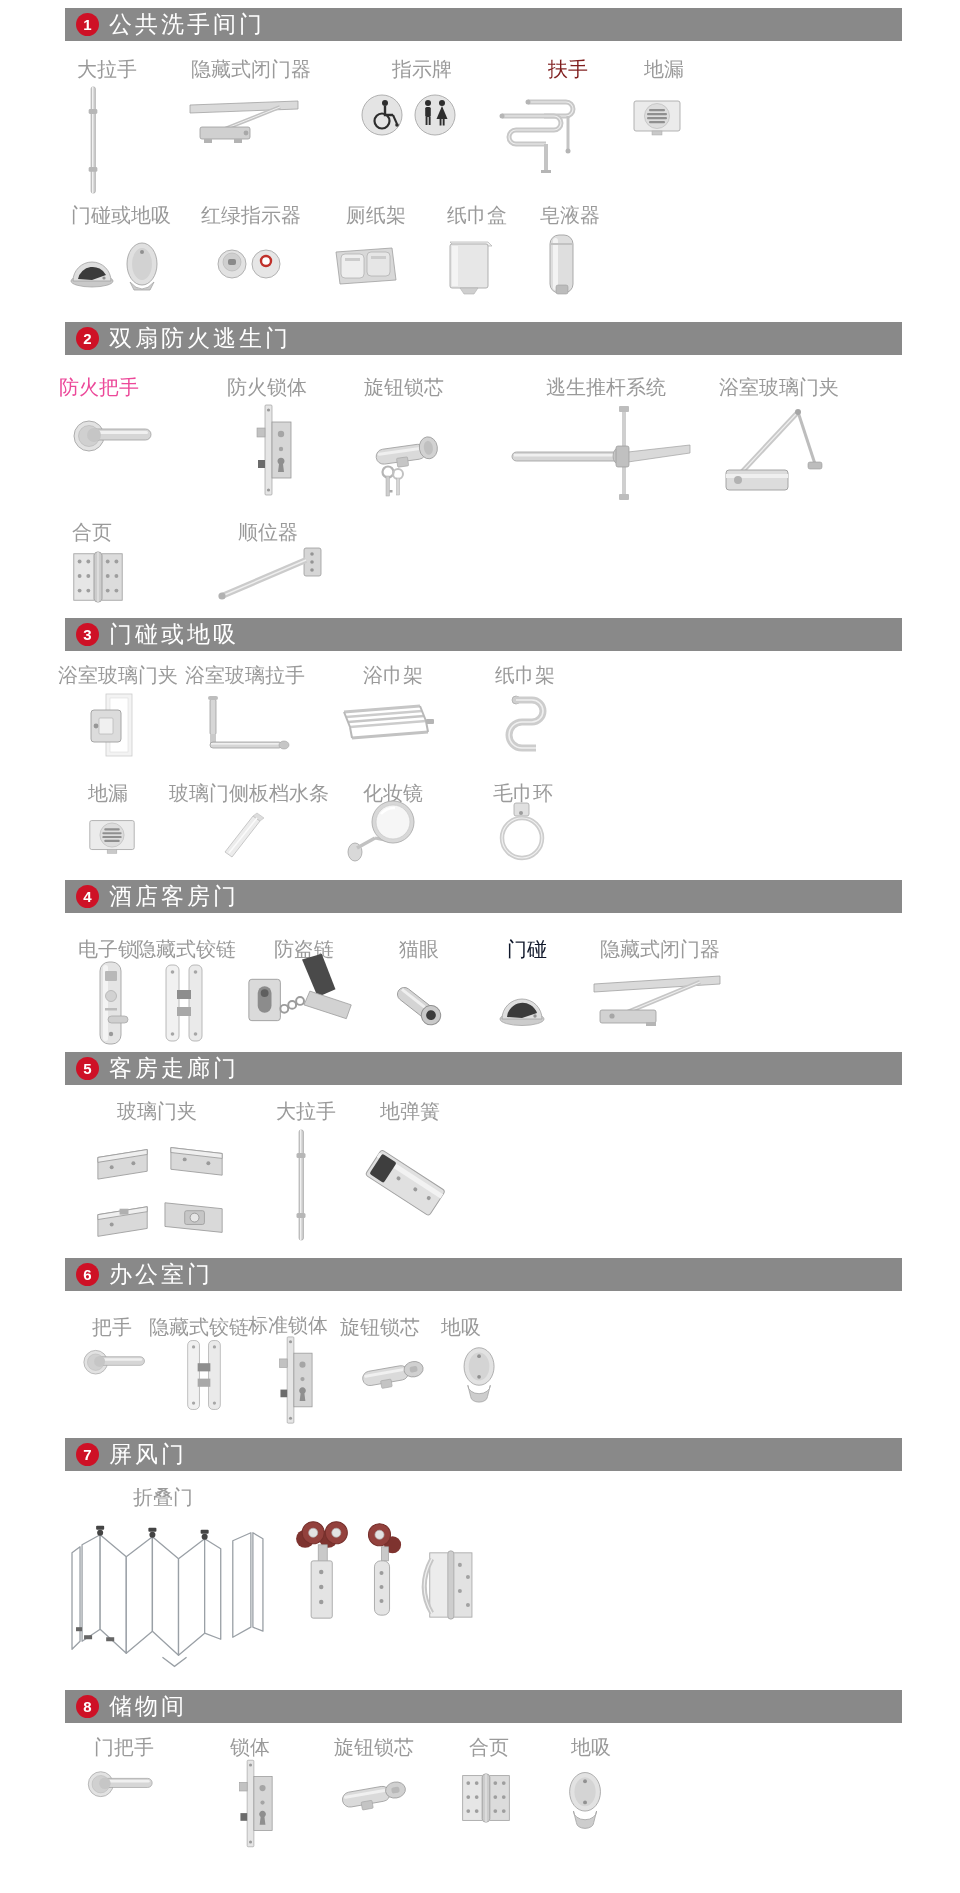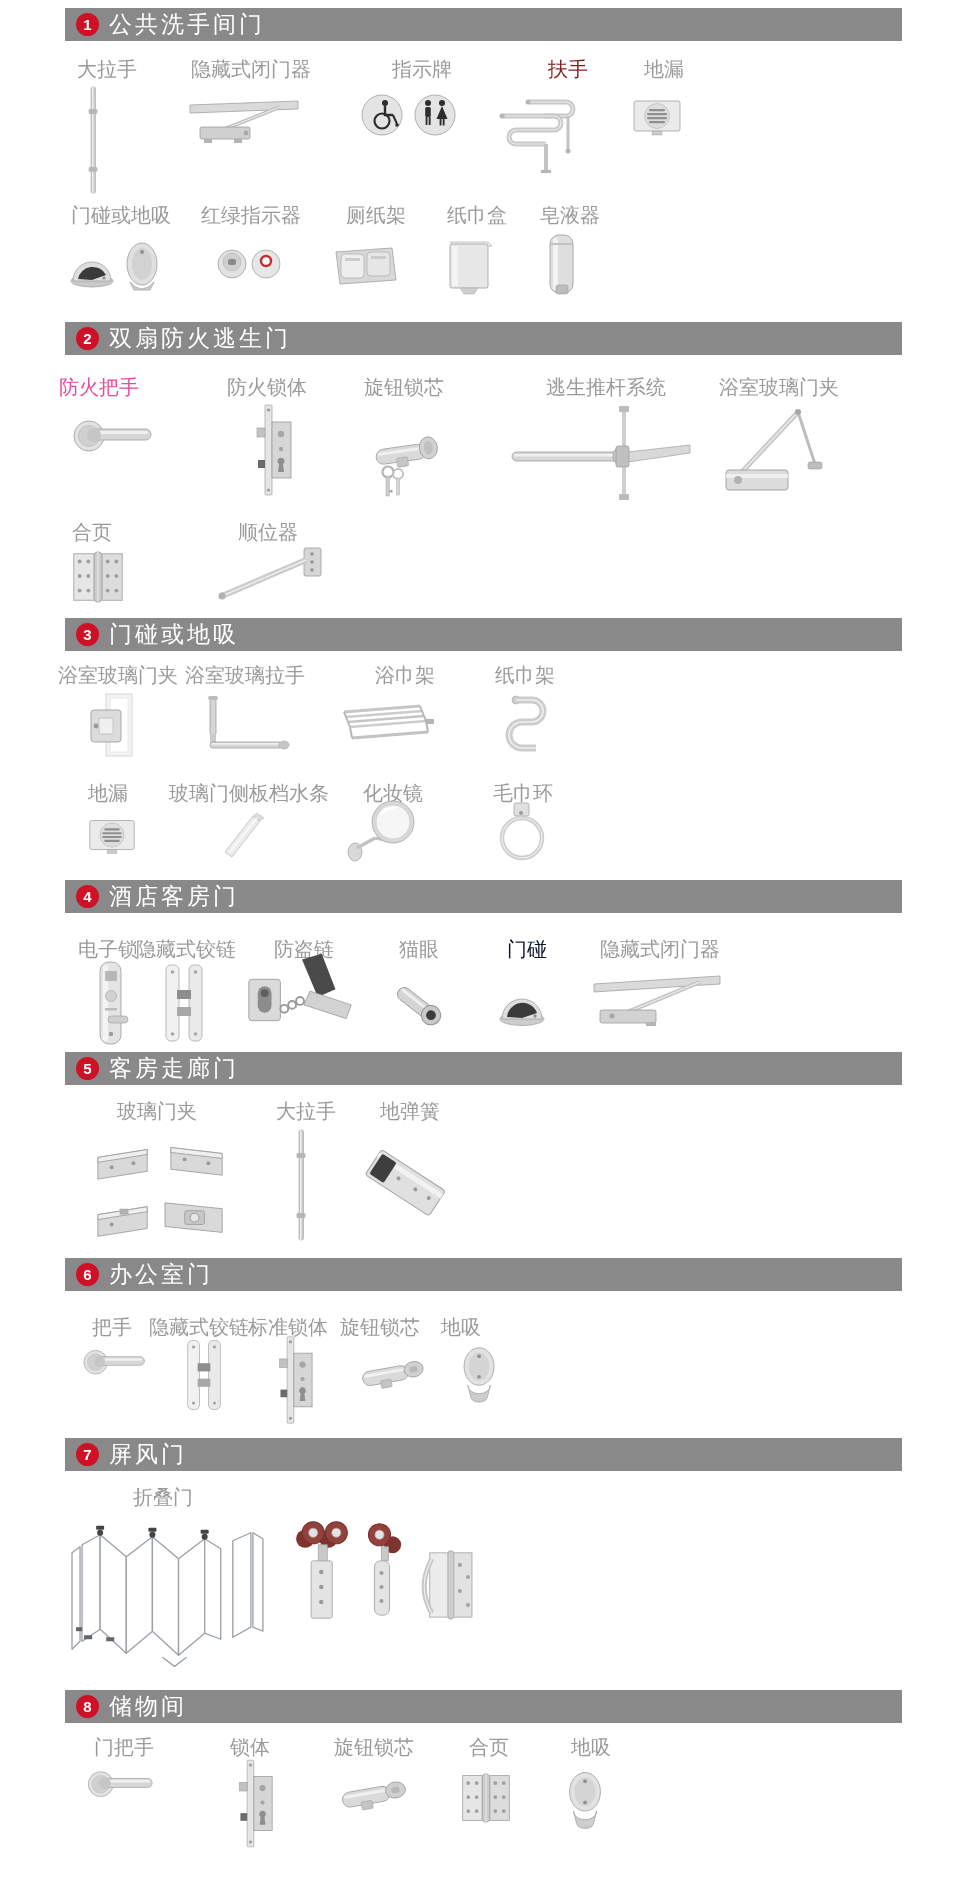--- a/index.html
+++ b/index.html
@@ -266,21 +266,21 @@
     <div class="product" style="left: 196px; top: 690px; width: 100px; height: 74px;">
       <svg viewBox="0 0 100 74">
         <rect x="14" y="8" width="6" height="38" rx="3" fill="#d6d6d6" stroke="#a0a0a0" stroke-width="0.8"></rect>
         <rect x="12" y="6" width="10" height="4" rx="2" fill="#bdbdbd"></rect>
         <rect x="14" y="44" width="6" height="10" fill="#cacaca"></rect>
         <rect x="14" y="52" width="72" height="6" rx="3" fill="#d6d6d6" stroke="#a0a0a0" stroke-width="0.8"></rect>
         <rect x="15" y="53" width="70" height="1.6" fill="#f0f0f0"></rect>
         <ellipse cx="88" cy="55" rx="5" ry="4" fill="#c6c6c6" stroke="#a2a2a2" stroke-width="0.6"></ellipse>
       </svg>
     </div>
-    <div class="item-label" style="left: 393px; top: 664px; color: rgb(154, 154, 154); margin-left: 12px;">浴巾架</div>
+    <div class="item-label" style="left: 393px; top: 664px; color: rgb(154, 154, 154);">浴巾架</div>
     <div class="product" style="left: 336px; top: 696px; width: 104px; height: 54px;">
       <svg viewBox="0 0 104 54">
         <line x1="8" y1="16" x2="84" y2="10" stroke="#c6c6c6" stroke-width="3"></line>
         <line x1="10" y1="21" x2="86" y2="15" stroke="#cccccc" stroke-width="2.5"></line>
         <line x1="12" y1="26" x2="88" y2="20" stroke="#c6c6c6" stroke-width="2.5"></line>
         <line x1="14" y1="31" x2="90" y2="25" stroke="#cccccc" stroke-width="2.5"></line>
         <line x1="8" y1="16" x2="14" y2="31" stroke="#b8b8b8" stroke-width="2"></line>
         <line x1="84" y1="10" x2="90" y2="25" stroke="#b8b8b8" stroke-width="2"></line>
         <line x1="16" y1="42" x2="92" y2="36" stroke="#c2c2c2" stroke-width="3"></line>
         <line x1="14" y1="31" x2="16" y2="42" stroke="#b8b8b8" stroke-width="2"></line>
@@ -477,21 +477,21 @@
         <rect x="6" y="5" width="13" height="76" rx="5" fill="#f1f1f1" stroke="#b2b2b2" stroke-width="0.9"></rect>
         <rect x="29" y="5" width="13" height="76" rx="5" fill="#eaeaea" stroke="#b2b2b2" stroke-width="0.9"></rect>
         <circle cx="12.5" cy="12" r="1.8" fill="#a6a6a6"></circle>
         <circle cx="12.5" cy="74" r="1.8" fill="#a6a6a6"></circle>
         <circle cx="35.5" cy="12" r="1.8" fill="#a6a6a6"></circle>
         <circle cx="35.5" cy="74" r="1.8" fill="#a6a6a6"></circle>
         <rect x="17" y="30" width="14" height="9" fill="#8e8e8e"></rect>
         <rect x="17" y="47" width="14" height="9" fill="#a8a8a8"></rect>
       </svg>
     </div>
-    <div class="item-label" style="left: 288px; top: 1316px; color: rgb(154, 154, 154);">标准锁体</div>
+    <div class="item-label" style="left: 288px; top: 1316px; color: rgb(154, 154, 154); font-family: Liberation Mono, monospace;">标准锁体</div>
     <div class="product" style="left: 266px; top: 1334px; width: 50px; height: 92px;">
       <svg viewBox="0 0 52 96">
         <rect x="22" y="3" width="7" height="90" rx="1" fill="#e5e5e5" stroke="#a2a2a2" stroke-width="0.7"></rect>
         <circle cx="25.5" cy="8" r="1.6" fill="#9a9a9a"></circle>
         <circle cx="25.5" cy="88" r="1.6" fill="#9a9a9a"></circle>
         <rect x="29" y="20" width="19" height="56" fill="#d6d6d6" stroke="#9a9a9a" stroke-width="0.8"></rect>
         <rect x="14" y="26" width="8" height="9" fill="#c2c2c2" stroke="#9e9e9e" stroke-width="0.6"></rect>
         <rect x="15" y="58" width="7" height="8" fill="#6b6b6b"></rect>
         <circle cx="38" cy="32" r="3.2" fill="#a5a5a5"></circle>
         <circle cx="38" cy="47" r="2.2" fill="#a5a5a5"></circle>

